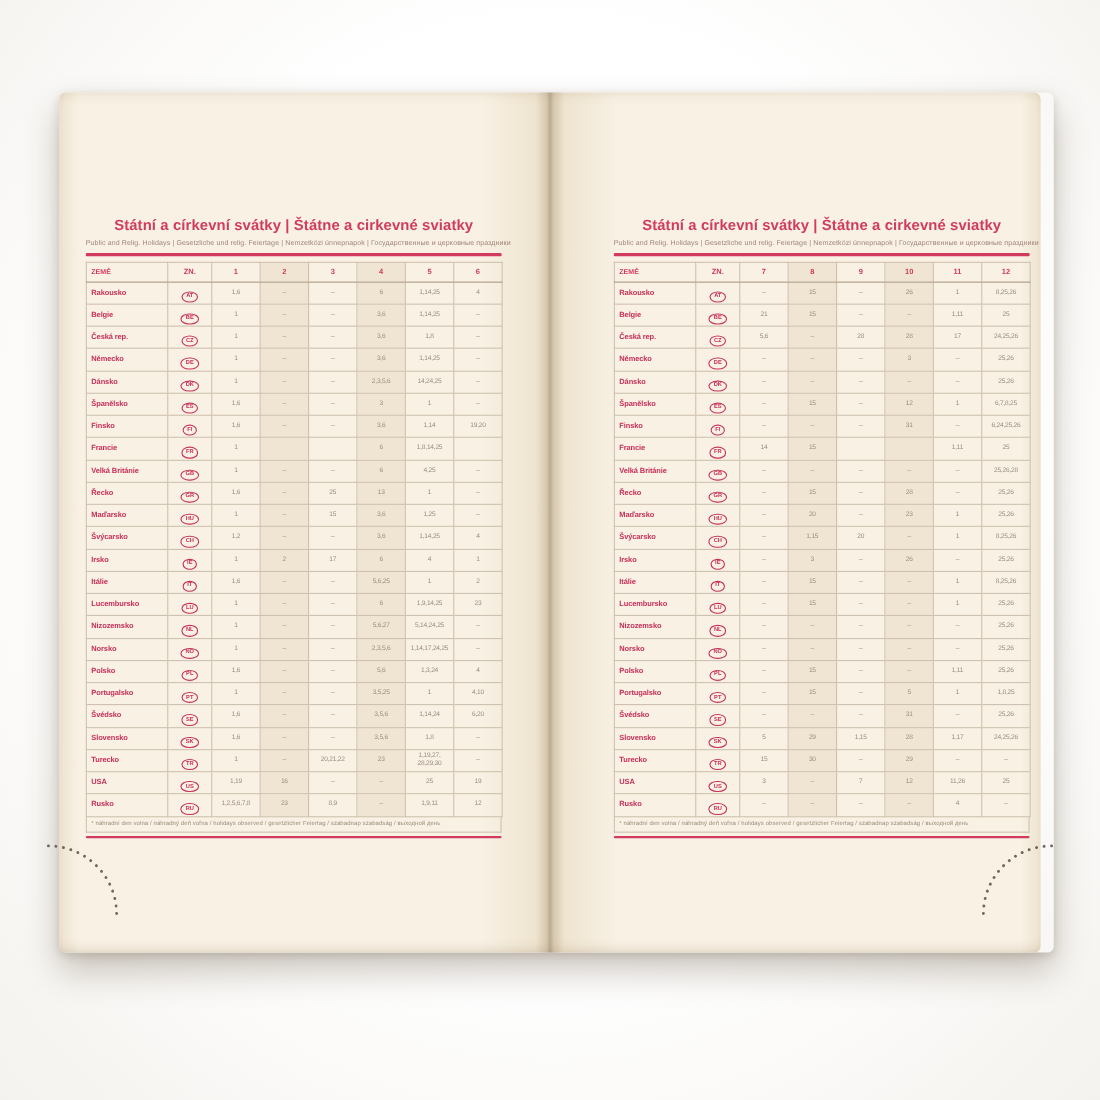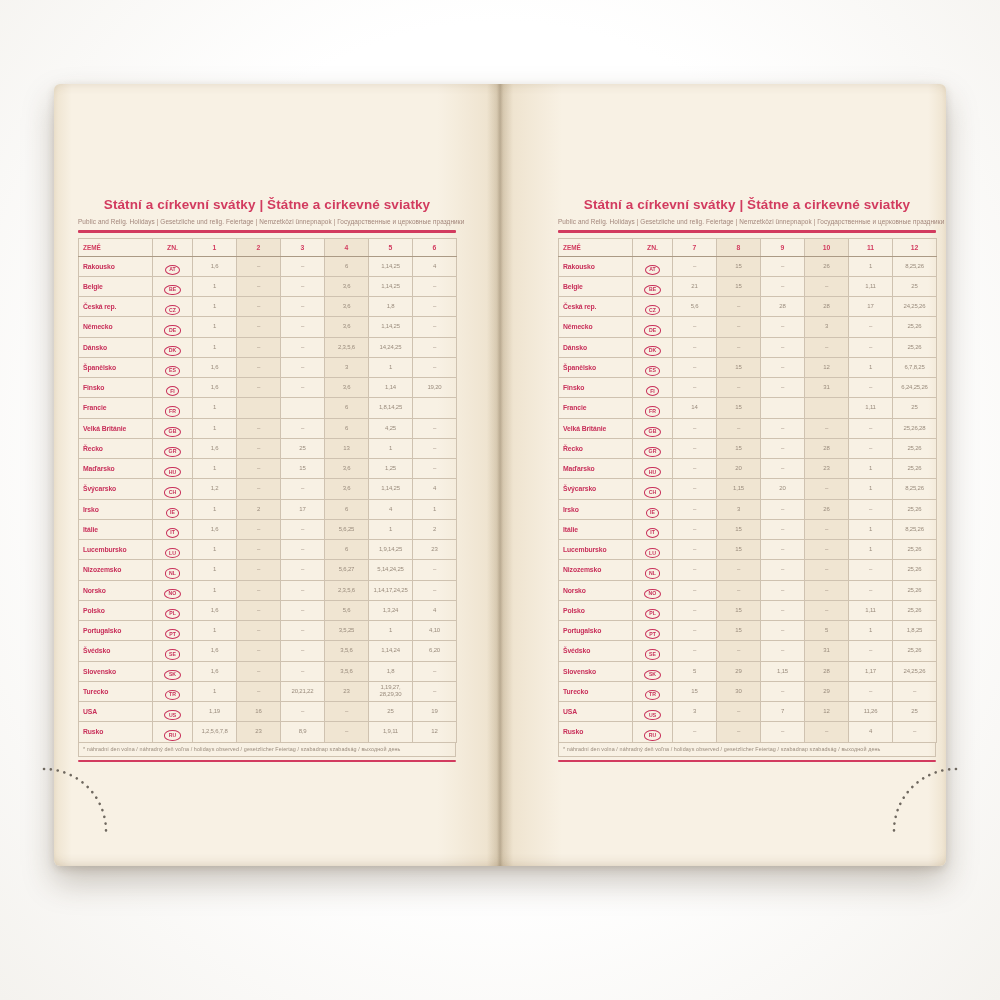--- a/index.html
+++ b/index.html
@@ -1,20 +1,20 @@
 <!DOCTYPE html>
 <html><head>
 <meta charset="utf-8">
 <style>
   html,body{margin:0;padding:0;background:#ffffff;}
   .stage{position:relative;width:1000px;height:1000px;overflow:hidden;
          font-family:"Liberation Sans",sans-serif;
          background:radial-gradient(ellipse at 50% 45%, #ffffff 55%, #f4f2ee 100%);}
   .book{position:absolute;left:54px;top:84px;width:892px;height:782px;border-radius:6px;
-        box-shadow:0 16px 32px rgba(70,50,25,.28), 0 3px 9px rgba(70,50,25,.16);}
+        box-shadow:0 16px 32px rgba(70,50,25,.28), 0 3px 9px rgba(70,50,25,.16);padding-left:12px;}
   .page{position:absolute;top:0;height:100%;width:446px;}
   .page-left{left:0;border-radius:6px 0 0 6px;
         background:linear-gradient(to right,#eee3cf 0%,#f8f1e4 4%,#f8f1e4 86%,#efe4d0 97%,#e3d6bd 100%);}
   .page-right{left:446px;border-radius:0 6px 6px 0;
         background:linear-gradient(to left,#eee3cf 0%,#f8f1e4 4%,#f8f1e4 86%,#efe4d0 97%,#e1d4bb 100%);}
   .page::after{content:"";position:absolute;inset:0;pointer-events:none;border-radius:inherit;
         box-shadow:inset 0 -8px 12px -8px rgba(110,80,40,.25), inset 0 8px 12px -9px rgba(110,80,40,.18);}
   .spine{position:absolute;left:433px;top:0;width:26px;height:100%;pointer-events:none;
         background:linear-gradient(to right,rgba(90,60,25,0),rgba(90,60,25,.10) 38%,rgba(60,38,12,.22) 50%,rgba(90,60,25,.10) 62%,rgba(90,60,25,0));}
   .content{position:absolute;top:113px;width:378px;}

